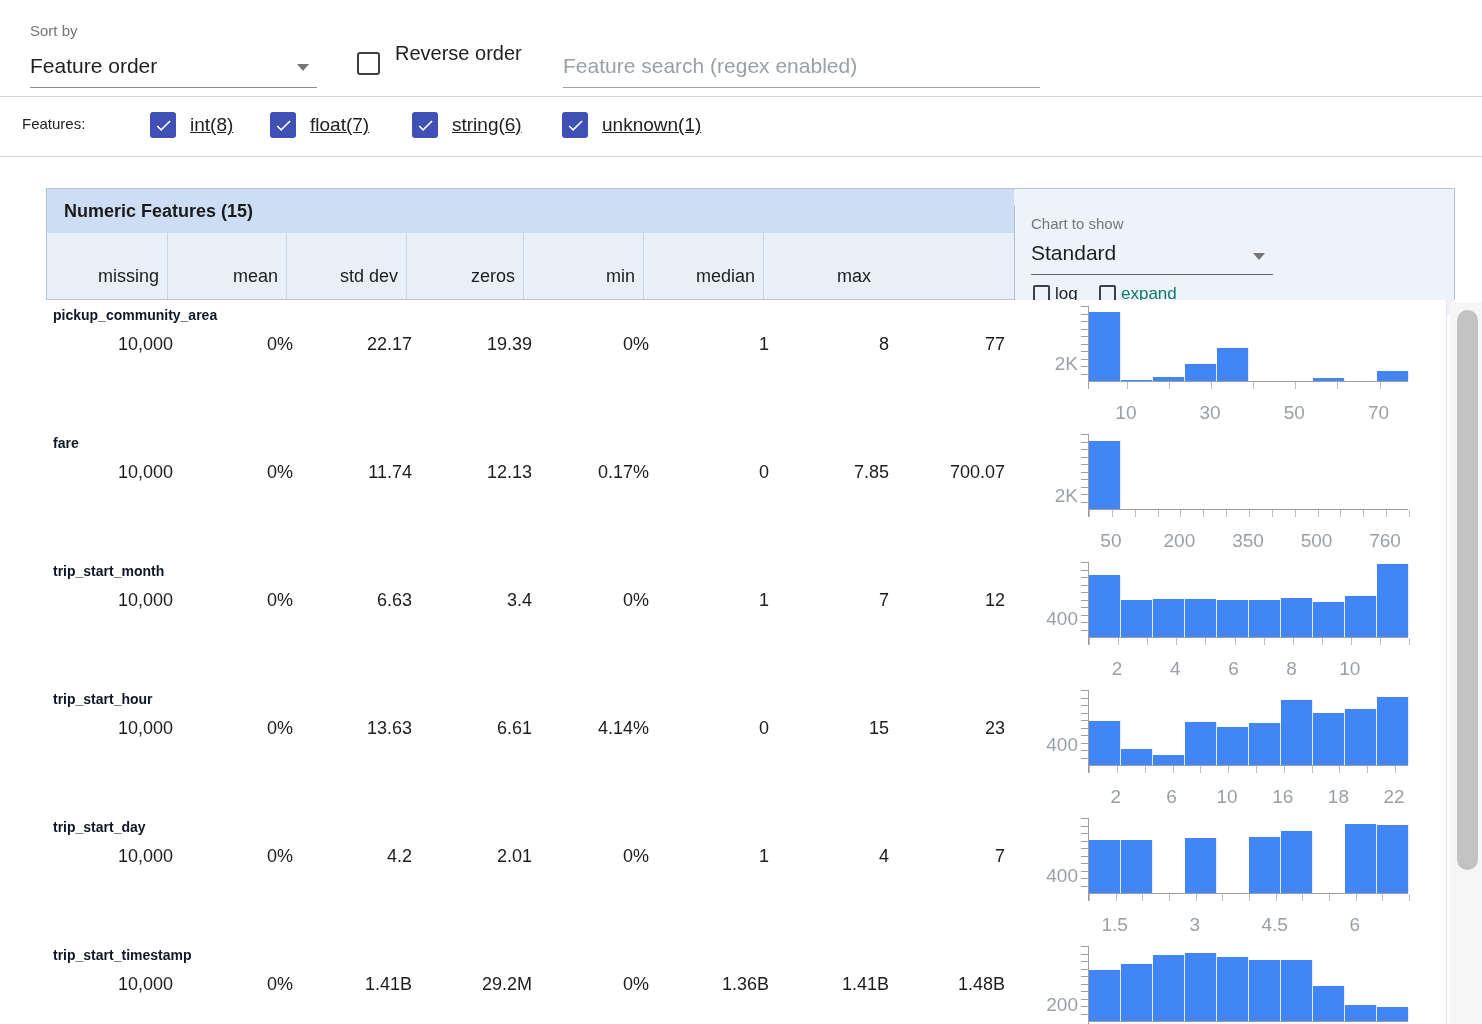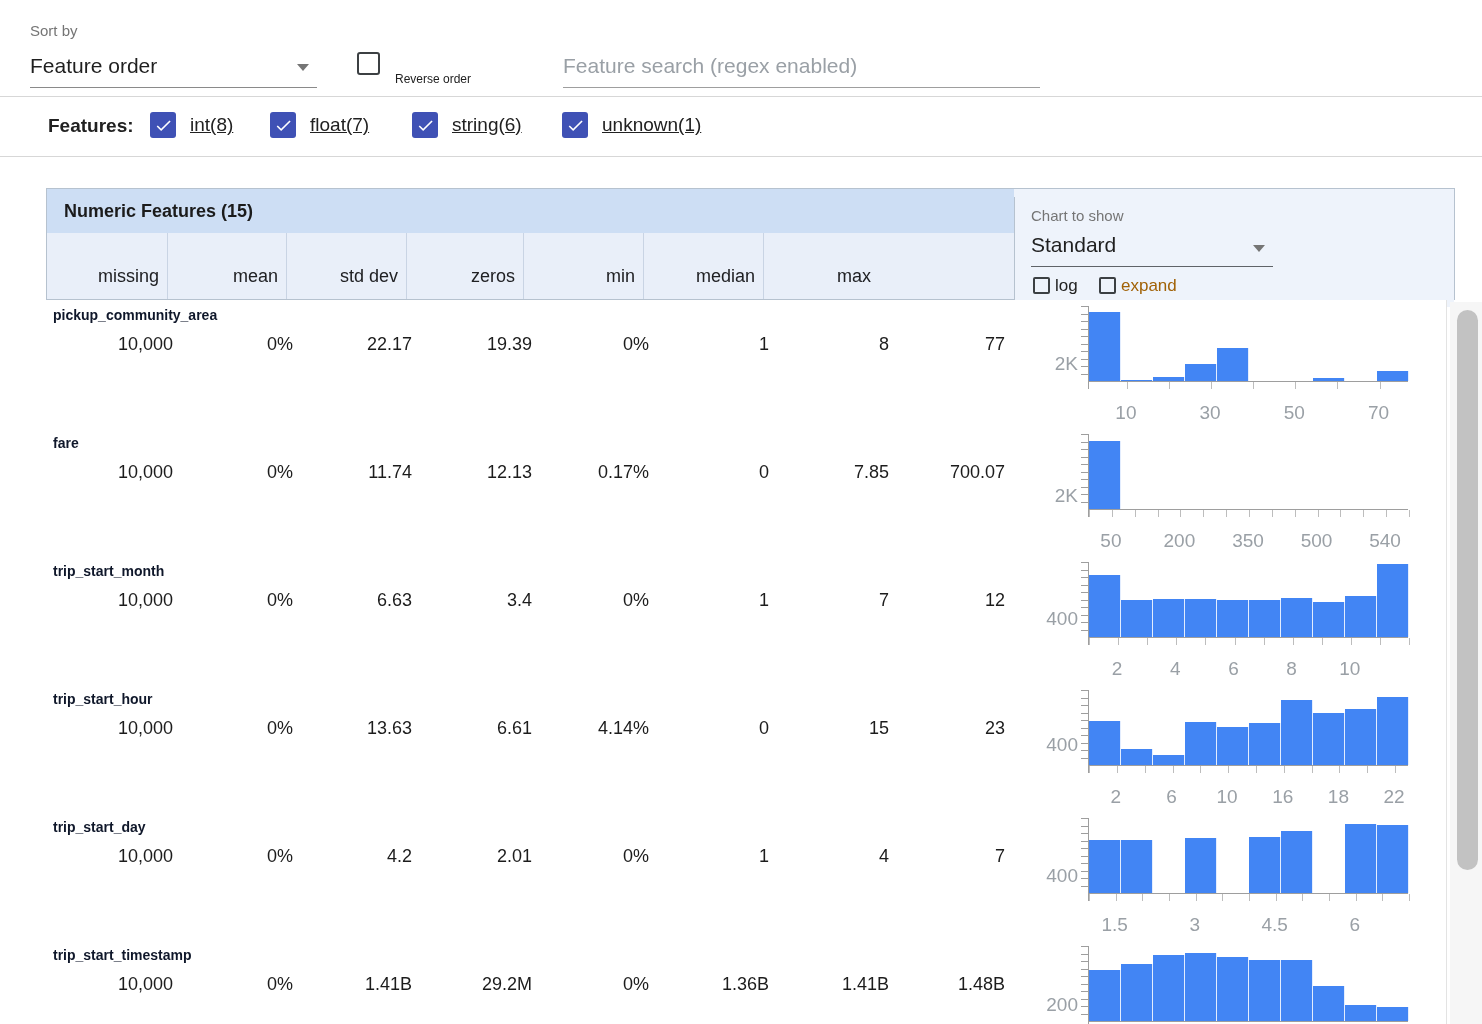--- a/index.html
+++ b/index.html
@@ -9,56 +9,56 @@
 
   
   .sortby-label { position:absolute; left:30px; top:22px; font-size:15px; color:#757575; }
   .sortby-select { position:absolute; left:30px; top:50px; width:287px; height:38px;
     border-bottom:1px solid #8a8a8a; font-size:21px; color:#1f1f1f; cursor:pointer; }
   .sortby-select .txt { position:absolute; left:0; top:4px; }
   .dd-arrow { position:absolute; right:8px; top:14px; width:0; height:0;
     border-left:6px solid transparent; border-right:6px solid transparent; border-top:7px solid #757575; }
   .cb-empty { position:absolute; border:2px solid #3c4043; border-radius:3px; background:#fff; cursor:pointer; }
   .rev-cb { left:357px; top:52px; width:23px; height:23px; }
-  .rev-label { position:absolute; left:395px; top:72px; font-size:12px; color:#212121; }
+  .rev-label { position:absolute; left:395px; top:42px; font-size:20px; color:#212121; }
   .search { position:absolute; left:563px; top:44px; width:477px; height:44px; border:none;
     border-bottom:1px solid #9e9e9e; outline:none; font-size:21px; color:#202124; background:transparent;
     font-family:"Liberation Sans",sans-serif; }
   .search::placeholder { color:#9aa0a6; }
   .hr { position:absolute; left:0; width:1482px; height:1px; background:#d7d7d7; }
   .hr1 { top:96px; } .hr2 { top:156px; }
 
   
-  .filters-label { position:absolute; left:48px; top:115px; font-size:19px; color:#212121;font-weight:bold; }
+  .filters-label { position:absolute; left:22px; top:115px; font-size:15px; color:#212121; }
   .filter-item { position:absolute; top:112px; display:flex; align-items:center; cursor:pointer; }
   .cb-checked { width:26px; height:26px; border-radius:3px; background:#3f51b5; display:inline-flex;
     align-items:center; justify-content:center; }
   .filter-item .flab { margin-left:14px; font-size:19px; color:#212121;text-decoration:underline; }
 
   
   .panel-header { position:absolute; left:46px; top:188px; width:1409px; height:112px;
     border:1px solid #b6c2cf; background:#eef3fb; }
   .title-band { position:absolute; left:0; top:0; width:967px; height:44px; background:#cddef4;
     display:flex; align-items:center; }
   .title-band span { margin-left:17px; font-size:18px; font-weight:bold; color:#1b1b1b; }
   .col-headers { position:absolute; left:0; top:44px; width:967px; height:66px; background:#e9eff9; display:flex; }
   .hc { display:flex; align-items:flex-end; justify-content:flex-end; padding:0 8px 12px 0;
     font-size:18px; color:#202124; height:100%; }
   .hc + .hc { border-left:1px solid #c9d4e4; }
   .c0{width:135px}.c1{width:120px}.c2{width:119px}.c3{width:120px}.c4{width:117px}.c5{width:120px}.c6{width:120px}.c7{width:116px}
-  .chart-controls { position:absolute; left:967px; top:8px; width:440px; height:110px;
+  .chart-controls { position:absolute; left:967px; top:16px; width:440px; height:110px;
     border-left:1px solid #b6c2cf; background:#eef3fb; }
   .ctl-label { position:absolute; left:16px; top:10px; font-size:15px; color:#757575; }
   .ctl-select { position:absolute; left:16px; top:34px; width:242px; height:36px;
     border-bottom:1px solid #5f6368; font-size:21px; color:#1f1f1f; cursor:pointer; }
   .ctl-select .txt { position:absolute; left:0; top:2px; }
   .mini-cb { position:absolute; width:17px; height:17px; border:2px solid #3c4043; border-radius:2px; background:transparent; cursor:pointer; }
   .log-cb { left:18px; top:80px; } .expand-cb { left:84px; top:80px; }
   .log-label { position:absolute; left:40px; top:79px; font-size:17px; color:#212121; }
-  .expand-label { position:absolute; left:106px; top:79px; font-size:17px; color:#a16207; }
+  .expand-label { position:absolute; left:106px; top:79px; font-size:17px; color:#0f766e; }
 
   
   .rows { position:absolute; left:46px; top:300px; width:1400px; }
   .frow { position:relative; width:100%; height:128px; background:#fff; }
   .fname { position:absolute; left:7px; top:7px; font-size:14px; font-weight:bold; color:#0f172a; }
   .vals { position:absolute; left:0; top:34px; display:flex; }
   .vals .v { text-align:right; padding-right:8px; font-size:18px; color:#1c1c1c; }
 
   
   .chart { position:absolute; left:984px; top:0; width:416px; height:128px; }
@@ -243,21 +243,21 @@
             <div class="xt" style="left: 228.6px;"></div>
             <div class="xt" style="left: 251.4px;"></div>
             <div class="xt" style="left: 274.3px;"></div>
             <div class="xt" style="left: 297.1px;"></div>
             <div class="xt" style="left: 320px;"></div>
           </div>
           <div class="xlab" style="left: 50.9px;">50</div>
           <div class="xlab" style="left: 119.4px;">200</div>
           <div class="xlab" style="left: 188px;">350</div>
           <div class="xlab" style="left: 256.6px;">500</div>
-          <div class="xlab" style="left: 325.1px;">540</div>
+          <div class="xlab" style="left: 325.1px;">760</div>
         </div>
       </div>
       <div class="frow">
         <div class="fname">trip_start_month</div>
         <div class="vals">
           <div class="v c0">10,000</div>
           <div class="v c1">0%</div>
           <div class="v c2">6.63</div>
           <div class="v c3">3.4</div>
           <div class="v c4">0%</div>

